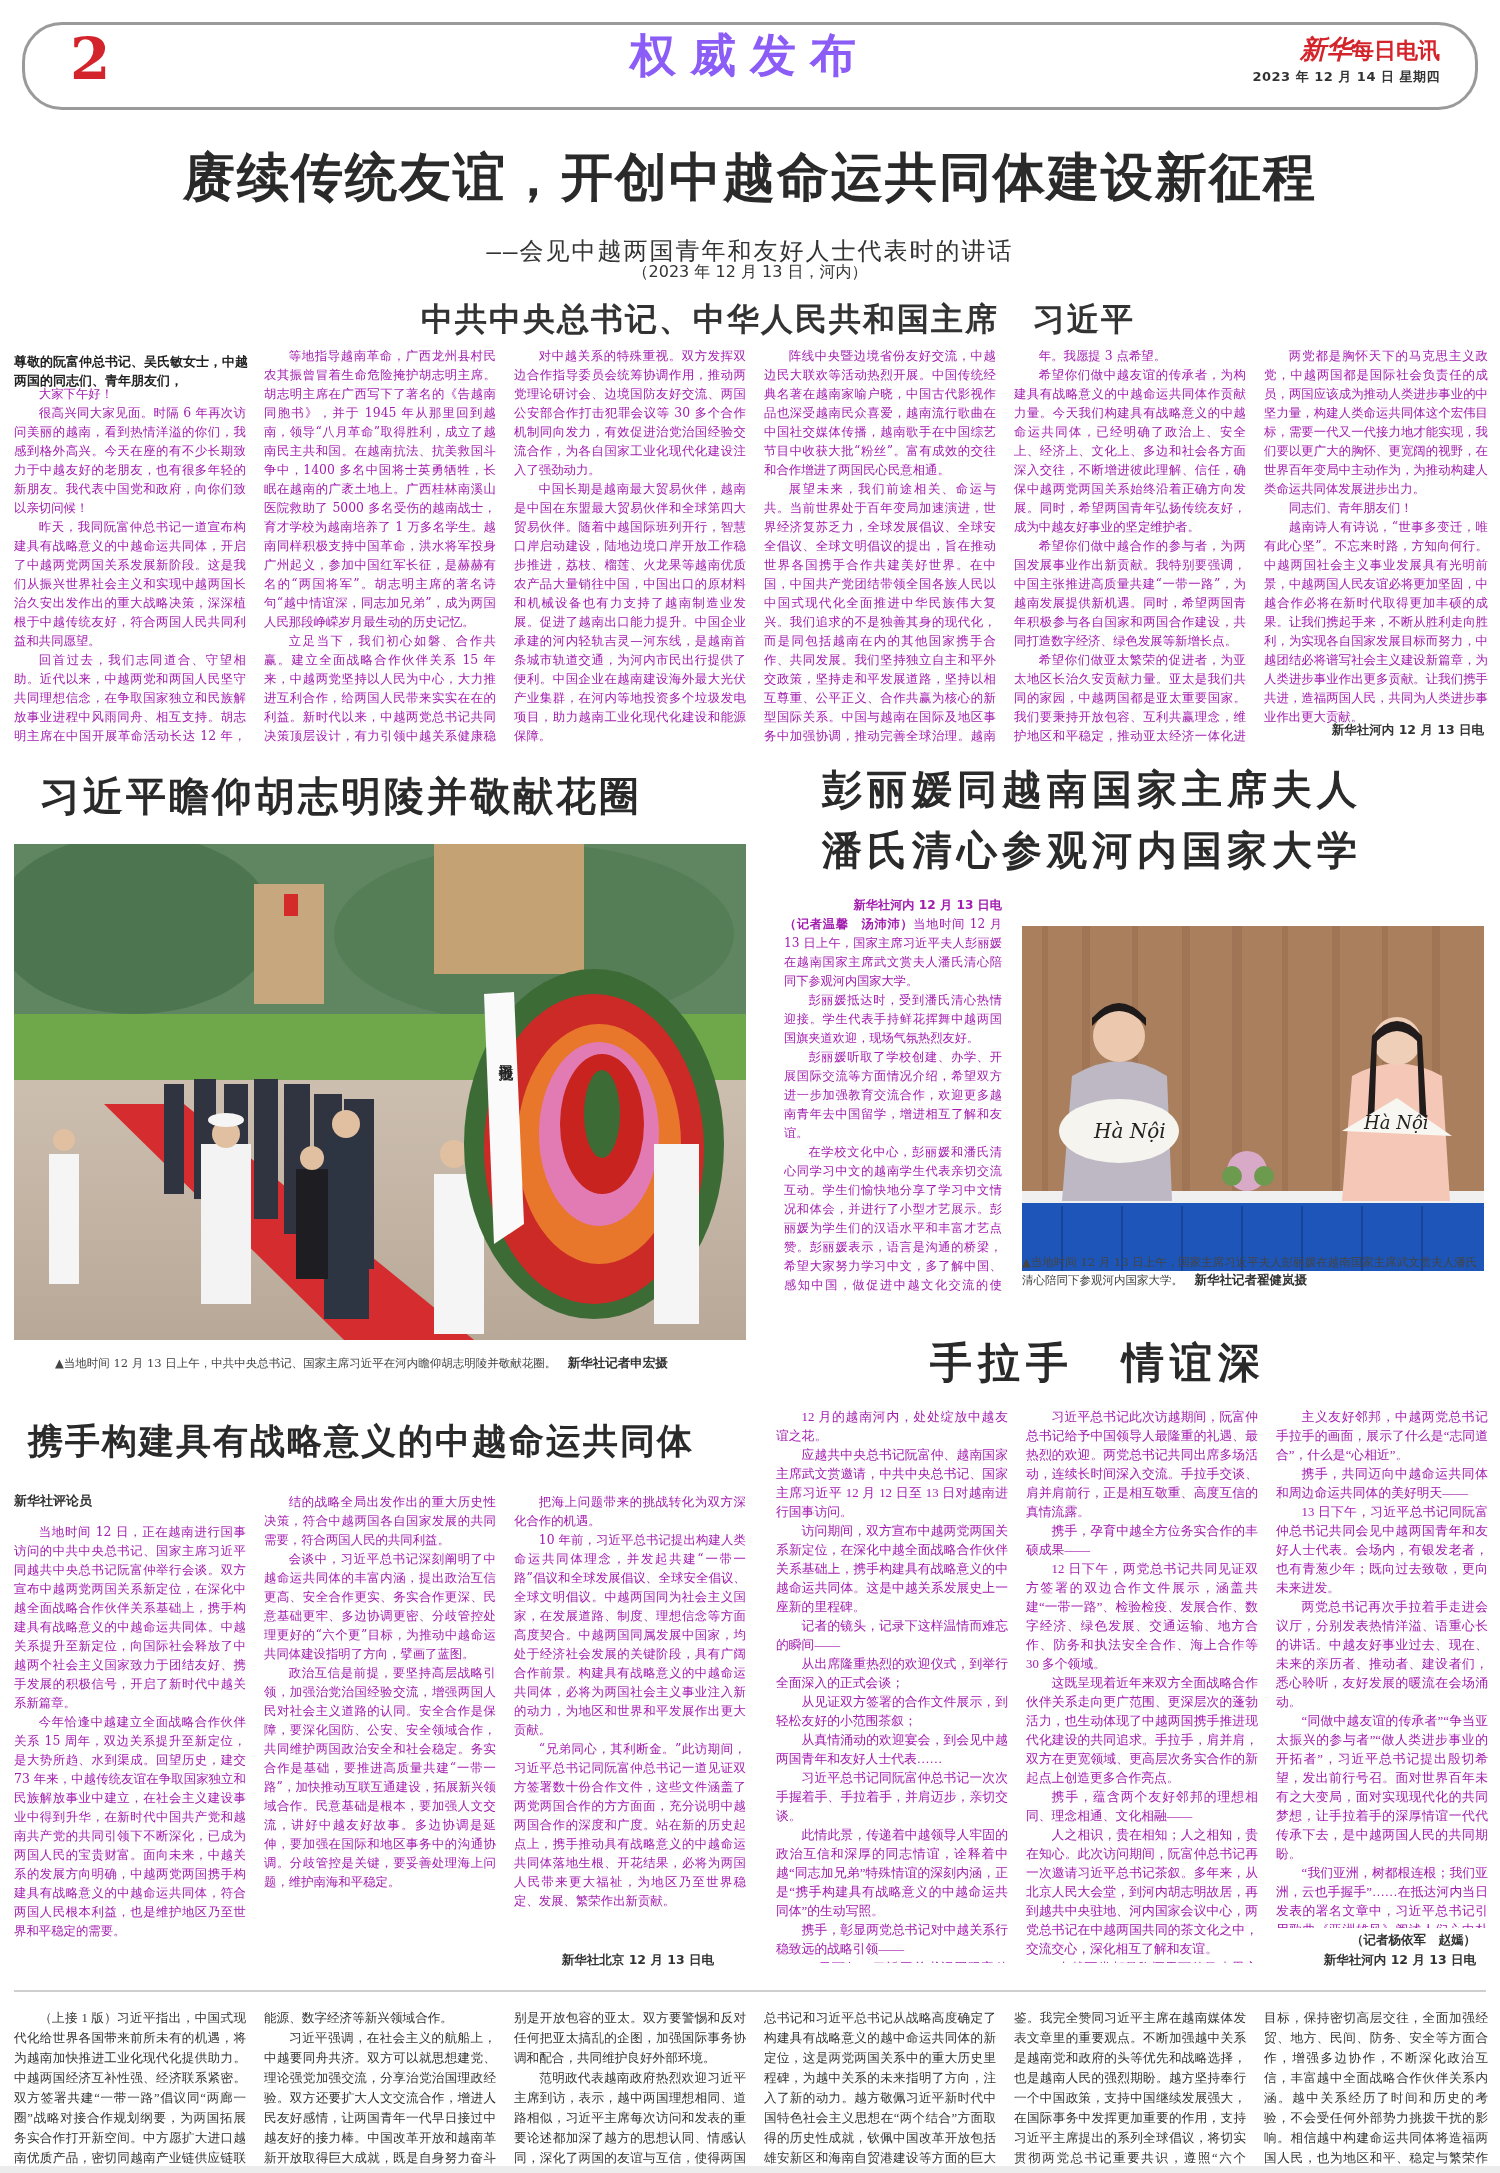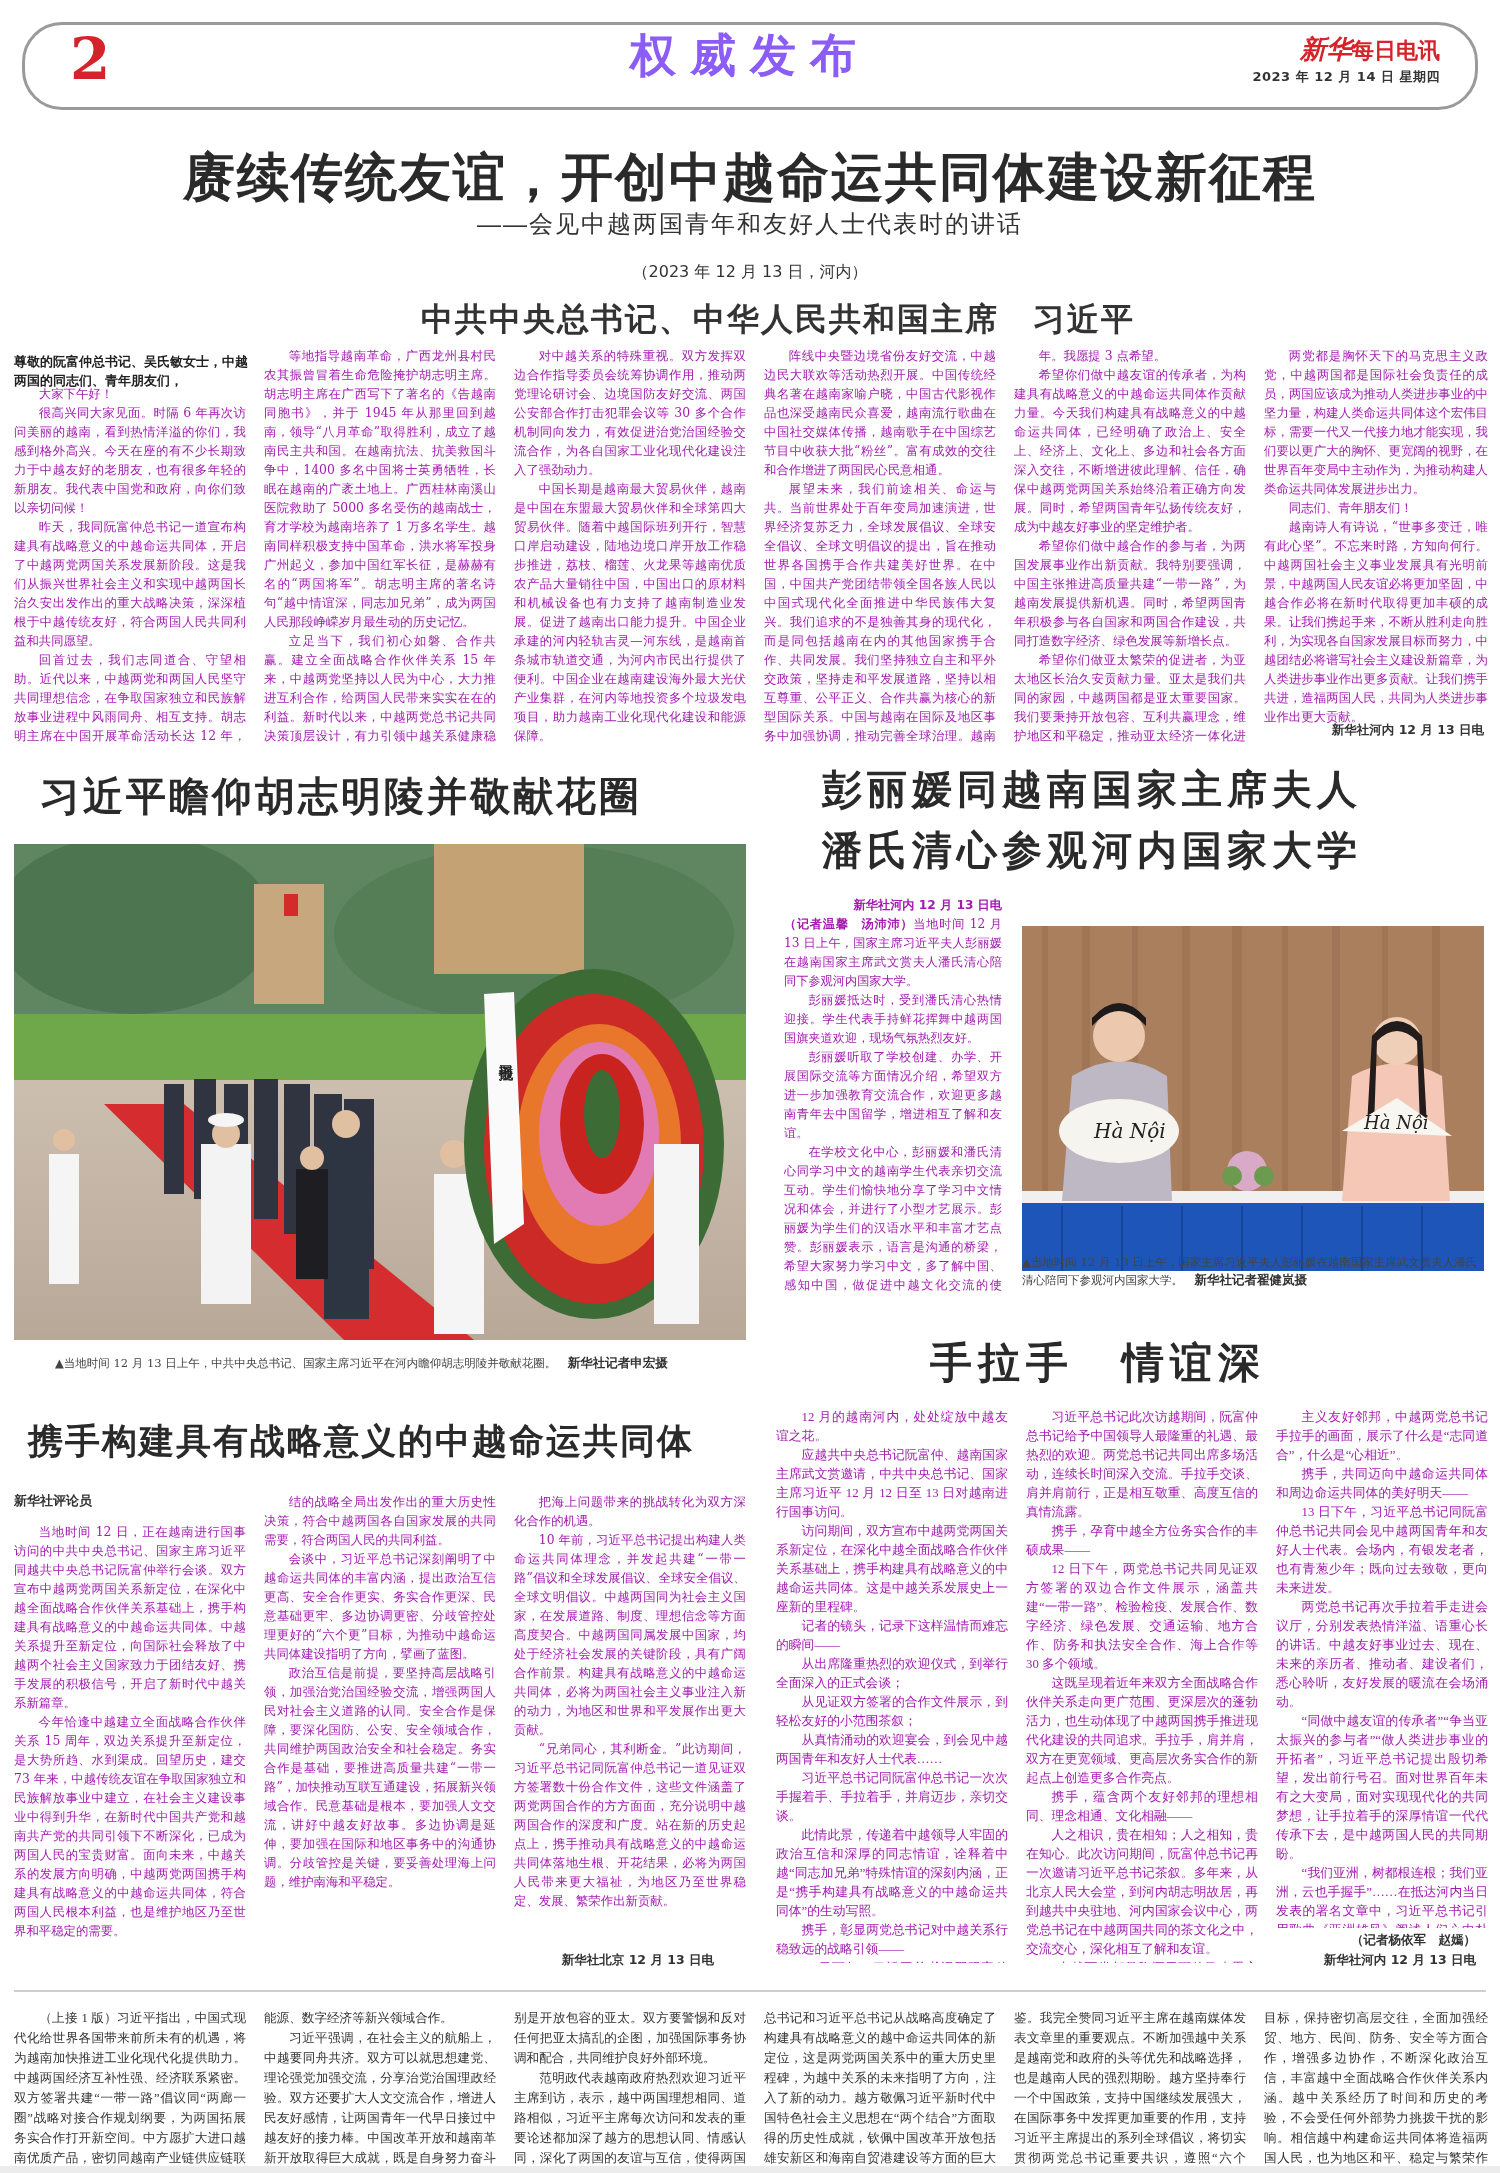--- a/index.html
+++ b/index.html
@@ -6,21 +6,21 @@
   body{width:1500px;height:2173px;position:relative;overflow:hidden;font-family:"DejaVu Serif","Liberation Serif",serif;color:#2a2a2a;}
   .abs{position:absolute;}
   .header{left:22px;top:22px;width:1456px;height:88px;border:3px solid #9a9a9a;border-radius:40px;box-sizing:border-box;background:#fff;}
   .page-num{left:70px;top:30px;font-family:"DejaVu Serif",serif;font-weight:bold;font-size:58px;color:#d4242b;line-height:1;}
   .section-title{left:0;width:1500px;top:32px;text-align:center;font-family:"DejaVu Serif",serif;font-weight:bold;font-size:46px;letter-spacing:14px;color:#8b5cf6;line-height:1;}
   .logo{right:60px;top:36px;text-align:right;}
   .logo .brand{font-family:"DejaVu Serif",serif;font-weight:bold;font-size:26px;color:#d4242b;font-style:italic;line-height:1;}
   .logo .brand .small{font-style:normal;font-size:22px;}
   .logo .date{font-family:"DejaVu Sans",sans-serif;font-weight:bold;font-size:13px;color:#333;margin-top:6px;letter-spacing:.5px;}
   .main-title{left:0;width:1500px;top:148px;text-align:center;font-family:"DejaVu Serif",serif;font-weight:bold;font-size:52px;color:#2a2a2a;letter-spacing:2px;line-height:1.1;}
-  .subtitle{left:0;width:1500px;top:208px;text-align:center;font-family:Liberation Sans, sans-serif;font-size:24px;color:#333;letter-spacing:2px;}
+  .subtitle{left:0;width:1500px;top:235px;text-align:center;font-family:Liberation Mono, monospace;font-size:24px;color:#333;letter-spacing:2px;}
   .dateline{left:0;width:1500px;top:262px;text-align:center;font-family:"DejaVu Sans",sans-serif;font-size:16px;color:#333;}
   .author{left:0;width:1500px;top:298px;text-align:center;font-family:"DejaVu Sans",sans-serif;font-weight:bold;font-size:32px;color:#333;letter-spacing:2px;padding-left:28px;}
   .col{position:absolute;font-size:12.4px;line-height:19px;text-align:justify;color:#a21caf;overflow:hidden;}
   .col p{margin:0;text-indent:2em;}
   .col p.noind{text-indent:0;}
   .salute{font-family:"DejaVu Sans",sans-serif;font-weight:bold;font-size:13px;line-height:19px;color:#222;}
   .sig{text-align:right;font-family:"DejaVu Sans",sans-serif;font-weight:bold;font-size:12.5px;color:#333;text-indent:0 !important;}
   .h2{font-family:"DejaVu Serif",serif;font-weight:bold;color:#2a2a2a;line-height:1.2;}
   .photo{overflow:hidden;}
   .caption{font-size:11.5px;line-height:17px;color:#444;}

